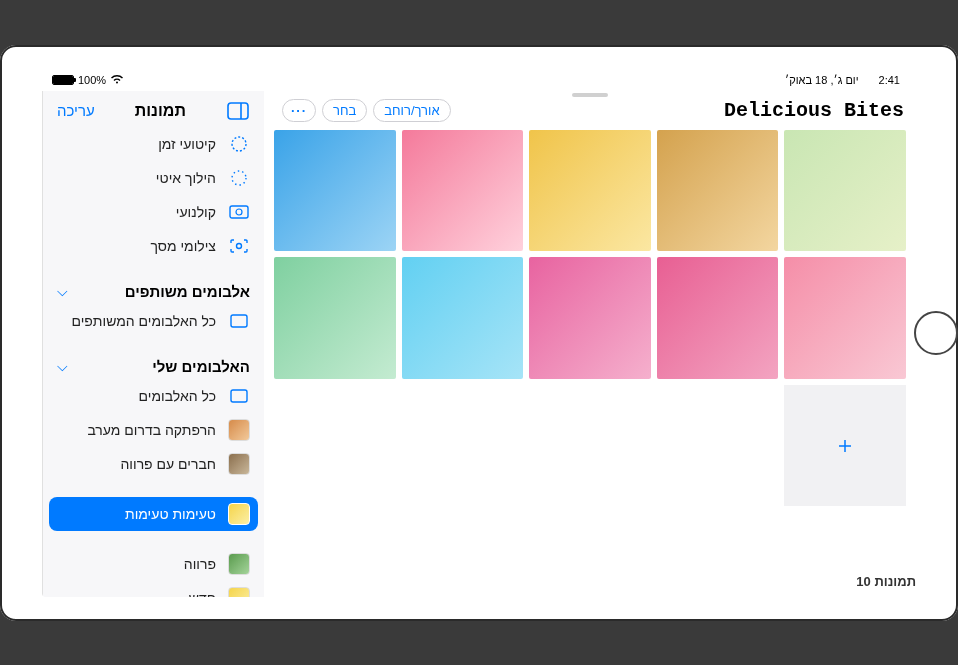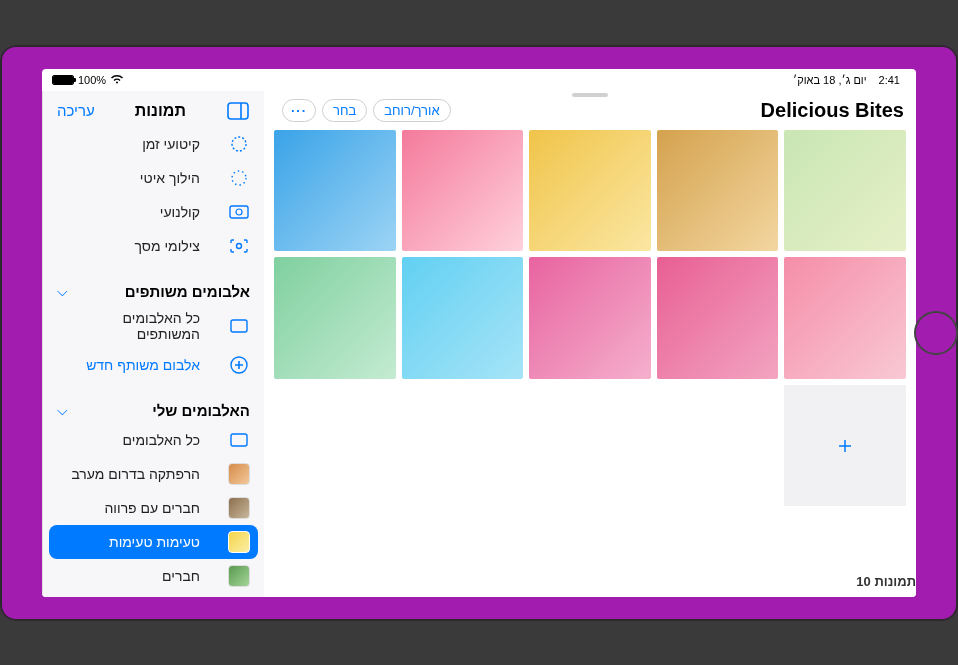--- a/index.html
+++ b/index.html
@@ -8,21 +8,21 @@
   background: #3a3a3a;
   display: flex;
   align-items: center;
   justify-content: center;
   min-height: 100vh;
 }
 
 .device-frame {
   width: 958px;
   height: 576px;
-  background: #a21caf;
+  background: #ffffff;
   border-radius: 16px;
   padding: 24px 42px 24px 42px;
   position: relative;
   box-shadow: 0 0 0 2px #2a2a2a inset;
 }
 
 .home-button {
   position: absolute;
   right: -2px;
   top: 50%;
@@ -51,21 +51,21 @@
   justify-content: space-between;
   padding: 0 10px;
   font-size: 11px;
   font-weight: 500;
   color: #000;
   direction: ltr;
   flex-shrink: 0;
 }
 
 .status-left { display: flex; align-items: center; gap: 4px; }
-.status-right { display: flex; align-items: center; gap: 12px; }
+.status-right { display: flex; align-items: center; gap: 20px; }
 
 .battery-icon {
   width: 22px; height: 10px;
   border: 1px solid #000; border-radius: 2px;
   position: relative;
 }
 .battery-icon::after {
   content: ""; position: absolute; right: -3px; top: 2px;
   width: 2px; height: 4px; background: #000; border-radius: 0 1px 1px 0;
 }
@@ -117,40 +117,40 @@
 }
 
 .sidebar-list {
   list-style: none;
   padding: 0 0 10px 0;
 }
 
 .sidebar-item {
   display: flex;
   align-items: center;
-  gap: 28px;
+  gap: 12px;
   padding: 6px 14px;
   font-size: 14px;
   color: #222;
   cursor: pointer;
   direction: rtl;
 }
 
 .sidebar-item .icon {
   width: 22px; height: 22px;
   display: flex; align-items: center; justify-content: center;
   color: #007aff;
   flex-shrink: 0;
 }
 
 .sidebar-item.selected {
   background: #007aff;
   color: #fff;
   border-radius: 8px;
-  margin: 0 6px;
+  margin: 16px 6px;
   padding: 6px 8px;
 }
 .sidebar-item.selected .thumb { border-color: #fff; }
 
 .sidebar-item.action { color: #007aff; }
 
 .section-header {
   display: flex;
   align-items: center;
   justify-content: space-between;
@@ -199,20 +199,21 @@
   background: #d0d0d0;
   border-radius: 2px;
 }
 
 .main-title {
   font-size: 20px;
   font-weight: 700;
   color: #000;
   margin-right: auto;
   margin-left: 6px;
+  font-family: Liberation Mono, monospace;
 }
 
 .pill-btn {
   border: 1px solid #cfcfd4;
   border-radius: 14px;
   padding: 3px 10px;
   font-size: 13px;
   color: #007aff;
   background: #fff;
   cursor: pointer;
@@ -408,29 +409,20 @@
         </div>
         <ul class="sidebar-list">
           <li class="sidebar-item">
             <span class="icon">
                 <svg width="20" height="16" viewBox="0 0 20 16">
                   <rect x="2" y="2" width="16" height="12" rx="2" fill="none" stroke="#007aff" stroke-width="1.4"></rect>
                 </svg>
               </span>
             <span>כל האלבומים המשותפים</span>
           </li>
-          <li class="sidebar-item action">
-            <span class="icon">
-                <svg width="20" height="20" viewBox="0 0 20 20">
-                  <circle cx="10" cy="10" r="8" fill="none" stroke="#007aff" stroke-width="1.4"></circle>
-                  <path d="M10 6v8M6 10h8" stroke="#007aff" stroke-width="1.6"></path>
-                </svg>
-              </span>
-            <span>אלבום משותף חדש</span>
-          </li>
         </ul>
 
         <div class="section-header">
           <span class="label">האלבומים שלי</span>
           <span class="chev">⌵</span>
         </div>
         <ul class="sidebar-list">
           <li class="sidebar-item">
             <span class="icon">
                 <svg width="20" height="16" viewBox="0 0 20 16">
@@ -446,21 +438,21 @@
           <li class="sidebar-item">
             <span class="thumb st2"></span>
             <span>חברים עם פרווה</span>
           </li>
           <li class="sidebar-item selected">
             <span class="thumb st3"></span>
             <span>טעימות טעימות</span>
           </li>
           <li class="sidebar-item">
             <span class="thumb st4"></span>
-            <span>חברים</span>
+            <span>פרווה</span>
           </li>
           <li class="sidebar-item">
             <span class="thumb st3"></span>
             <span>חדש</span>
           </li>
           <li class="sidebar-item">
             
             
           </li>
         </ul>

